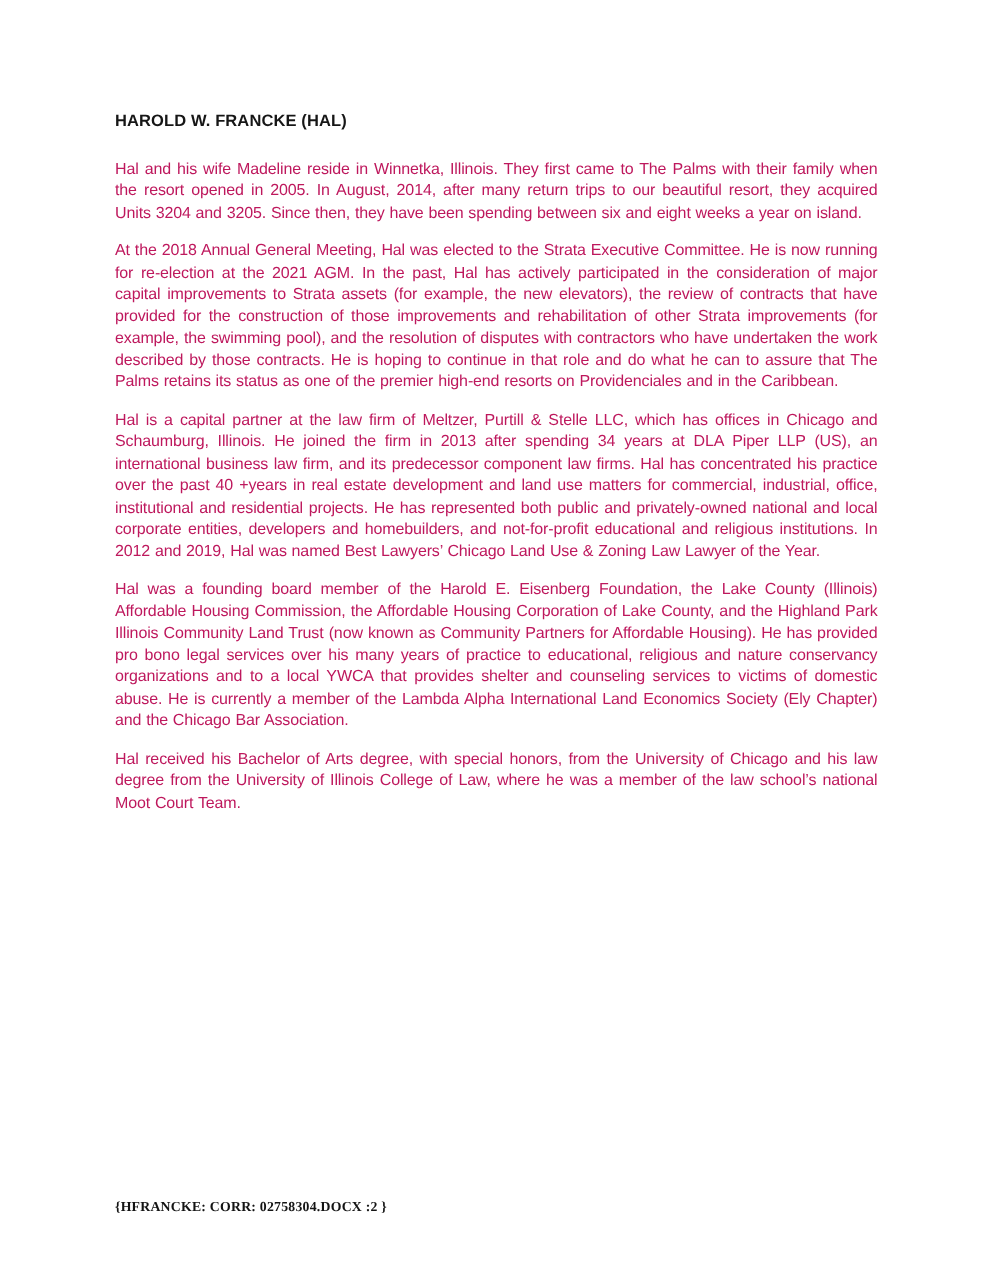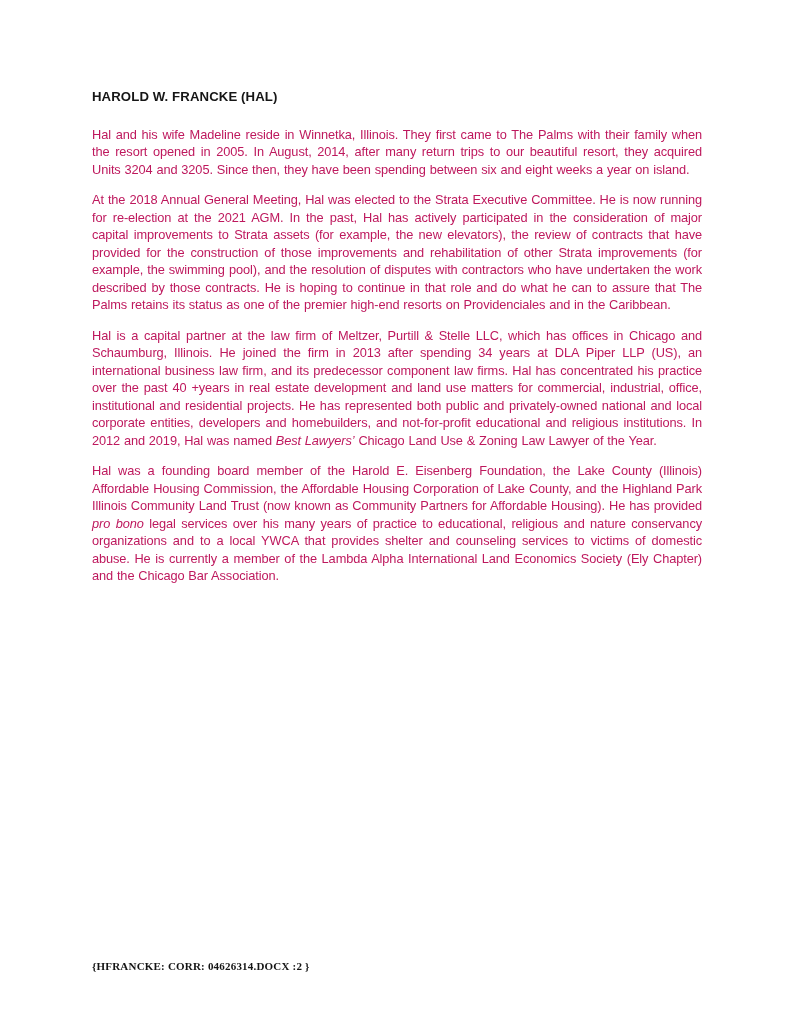--- a/index.html
+++ b/index.html
@@ -34,21 +34,21 @@
   .para {
     font-size: 12.8px;
     letter-spacing: -0.1px;
     word-spacing: 0.4px;
     line-height: 17.5px;
     text-align: justify;
     margin-bottom: 13px;
     color: #be185d;
   }
   .para:last-child { margin-bottom: 0; }
-  .para .it { font-style: italic; }
+  .para .it { }
   .doc-footer {
     position: absolute;
     left: 92px;
     top: 960px;
     font-family: "Liberation Serif", serif;
     font-size: 11px;
     letter-spacing: 0.2px;
     color: #141414;
     font-weight: bold;
   }
@@ -57,18 +57,19 @@
 <body>
 
 <div class="page">
   <div class="content">
     <h1 class="doc-title">HAROLD W. FRANCKE (HAL)</h1>
     <div id="doc-body">
         <p class="para"><span>Hal and his wife Madeline reside in Winnetka, Illinois. They first came to The Palms with their family when the resort opened in 2005. In August, 2014, after many return trips to our beautiful resort, they acquired Units 3204 and 3205. Since then, they have been spending between six and eight weeks a year on island.</span></p>
         <p class="para"><span>At the 2018 Annual General Meeting, Hal was elected to the Strata Executive Committee. He is now running for re-election at the 2021 AGM. In the past, Hal has actively participated in the consideration of major capital improvements to Strata assets (for example, the new elevators), the review of contracts that have provided for the construction of those improvements and rehabilitation of other Strata improvements (for example, the swimming pool), and the resolution of disputes with contractors who have undertaken the work described by those contracts. He is hoping to continue in that role and do what he can to assure that The Palms retains its status as one of the premier high-end resorts on Providenciales and in the Caribbean.</span></p>
         <p class="para"><span>Hal is a capital partner at the law firm of Meltzer, Purtill &amp; Stelle LLC, which has offices in Chicago and Schaumburg, Illinois. He joined the firm in 2013 after spending 34 years at DLA Piper LLP (US), an international business law firm, and its predecessor component law firms. Hal has concentrated his practice over the past 40 +years in real estate development and land use matters for commercial, industrial, office, institutional and residential projects. He has represented both public and privately-owned national and local corporate entities, developers and homebuilders, and not-for-profit educational and religious institutions. In 2012 and 2019, Hal was named </span><span class="it">Best Lawyers’</span><span> Chicago Land Use &amp; Zoning Law Lawyer of the Year.</span></p>
         <p class="para"><span>Hal was a founding board member of the Harold E. Eisenberg Foundation, the Lake County (Illinois) Affordable Housing Commission, the Affordable Housing Corporation of Lake County, and the Highland Park Illinois Community Land Trust (now known as Community Partners for Affordable Housing). He has provided </span><span class="it">pro bono</span><span> legal services over his many years of practice to educational, religious and nature conservancy organizations and to a local YWCA that provides shelter and counseling services to victims of domestic abuse. He is currently a member of the Lambda Alpha International Land Economics Society (Ely Chapter) and the Chicago Bar Association.</span></p>
+        <p class="para"><span>Hal received his Bachelor of Arts degree, with special honors, from the University of Chicago and his law degree from the University of Illinois College of Law, where he was a member of the law school’s national Moot Court Team.</span></p>
       </div>
   </div>
   <div class="doc-footer">
-    <span>{HFRANCKE: CORR: 04626314.DOCX :2 }</span>
+    <span>{HFRANCKE: CORR: 02758304.DOCX :2 }</span>
   </div>
 </div>
 
 </body></html>

